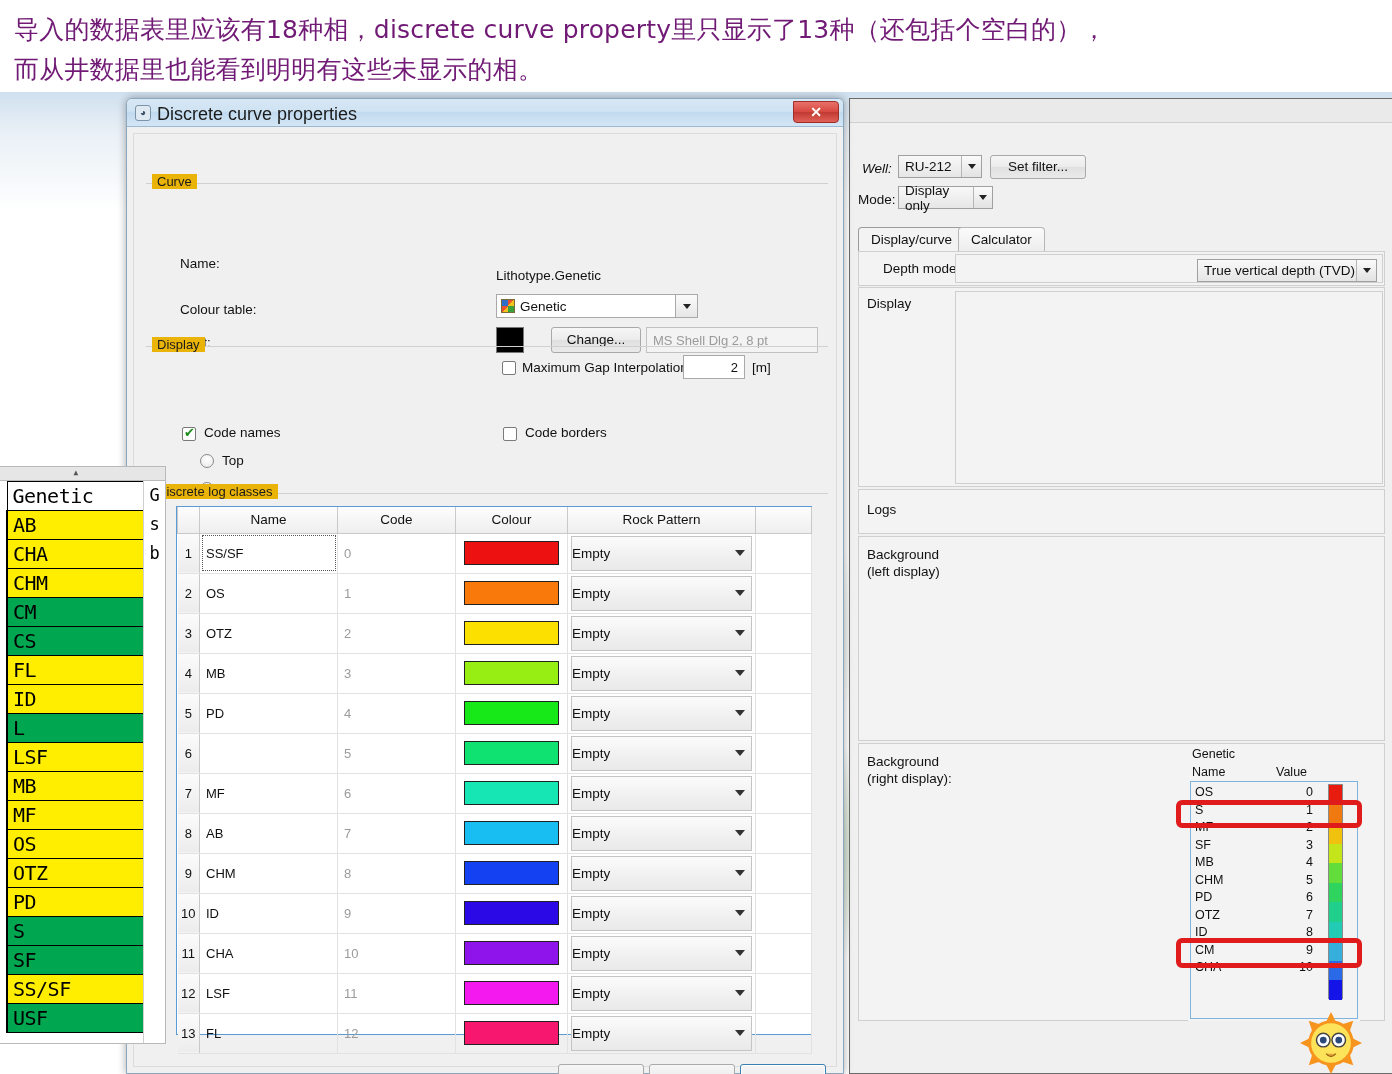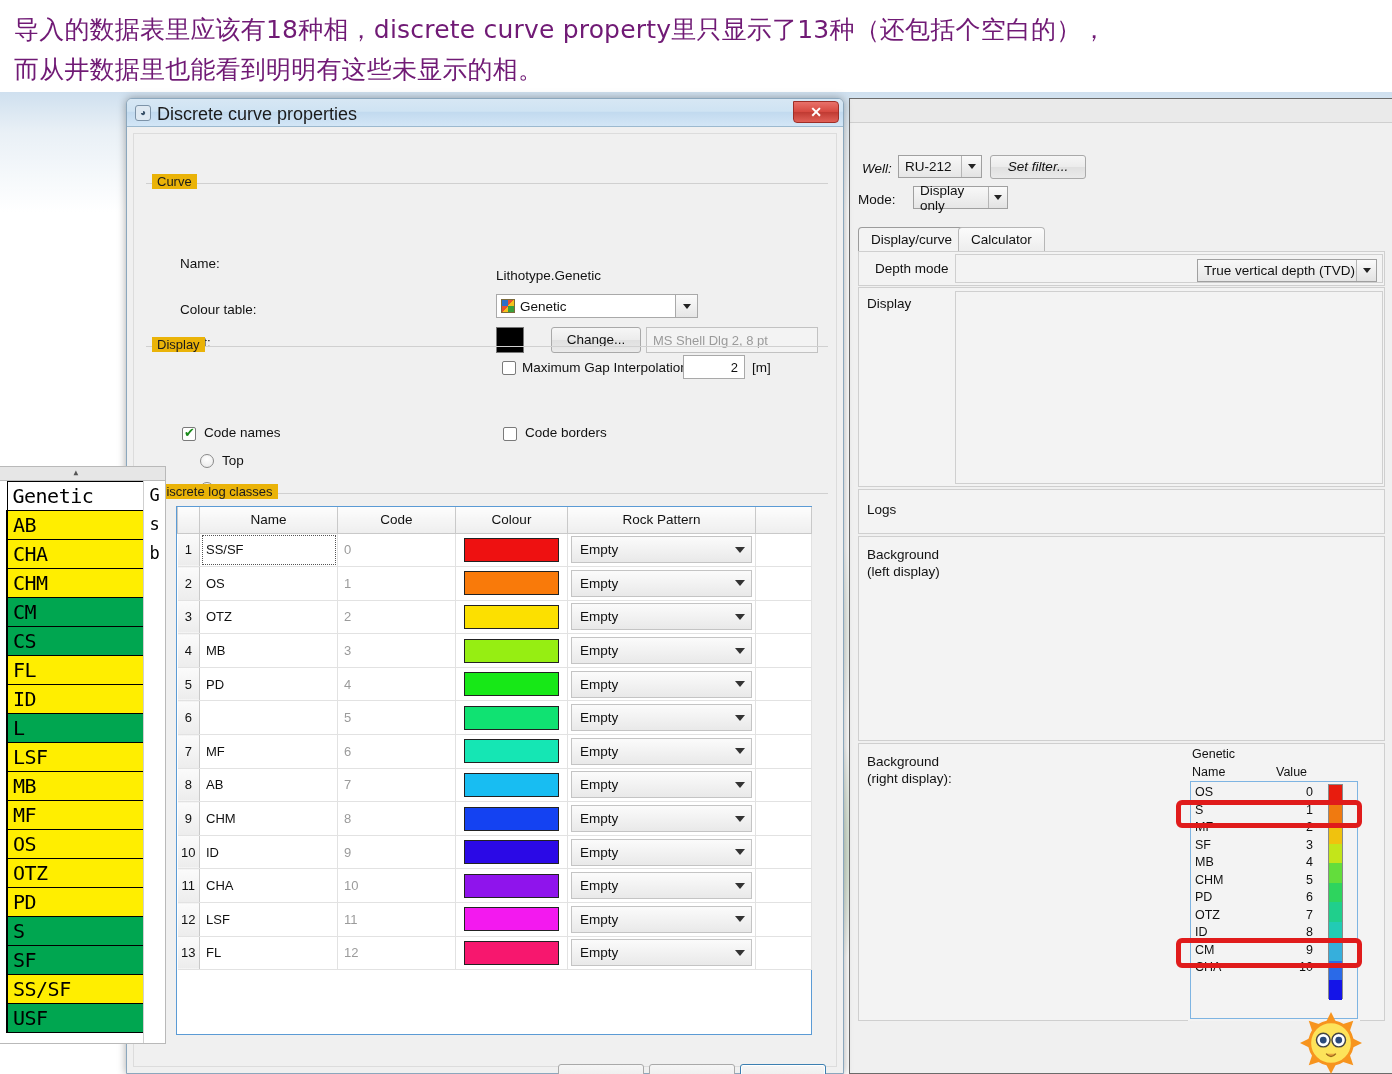--- a/index.html
+++ b/index.html
@@ -183,23 +183,23 @@
   #classgrid td.rownum {
     width:22px; text-align:center; color:#111; font-size:13px;
     background:linear-gradient(to bottom,#fbfbfb,#ececec);
     border-right:1px solid #c9c9c9; padding:0;
   }
   #classgrid td.code { color:#9b9b9b; }
   #classgrid td.colour { padding:3px 8px; }
   #classgrid td.colour div { height:24px; border:1px solid #222; }
   #classgrid td.rock { padding:2px 3px; }
   #classgrid .rockcombo {
-    height:27px; background:linear-gradient(to bottom,#fbfbfb,#e9e9e9);
+    height:35px; background:linear-gradient(to bottom,#fbfbfb,#e9e9e9);
     border:1px solid #c4c4c4; display:flex; align-items:center;
-    padding-left:8px; font-size:13.5px; color:#111;
+    padding-left:0; font-size:13.5px; color:#111;
   }
   #classgrid .rockcombo .c {
     margin-left:auto; margin-right:6px;
     width:0;height:0;border-left:5px solid transparent;border-right:5px solid transparent;border-top:6px solid #333;
   }
   #classgrid tr.sel-first td.name {
     outline:1px dotted #555; outline-offset:-3px;
   }
 
   
@@ -278,37 +278,37 @@
 <div id="rightpanel">
   <div class="pbar"></div>
 
   <div class="rlabel" style="left:12px; top:62px;font-style:italic;">Well:</div>
   <div class="rcombo" style="left:48px; top:56px; width:84px;">
     <span>RU-212</span>
     <span class="arrowbtn">
         <i class="caret"></i>
       </span>
   </div>
-  <div class="btn" style="left:140px; top:56px; width:96px; height:24px; line-height:22px;font-style:italic;">Set filter...</div>
+  <div class="btn" style="left:140px; top:56px; width:96px; height:24px; line-height:22px;">Set filter...</div>
 
   <div class="rlabel" style="left:8px; top:93px;">Mode:</div>
-  <div class="rcombo" style="left:63px; top:87px; width:95px;">
+  <div class="rcombo" style="left:48px; top:87px; width:95px;">
     <span>Display only</span>
     <span class="arrowbtn">
         <i class="caret"></i>
       </span>
   </div>
 
   <div class="tabstrip">
     <div class="tab active" style="left:0px;">Display/curve</div>
     <div class="tab" style="left:100px;">Calculator</div>
   </div>
 
   <div class="rowbox" style="left:8px; top:152px; width:527px; height:35px;">
-    <div class="rlabel" style="left:16px; top:9px;">Depth mode</div>
+    <div class="rlabel" style="left:24px; top:9px;">Depth mode</div>
   </div>
   <div class="rowbox" style="left:105px; top:155px; width:428px; height:29px; background:#f3f3f3; border:1px solid #cfcfcf;"></div>
   <div class="rcombo" style="left:347px; top:160px; width:180px; height:23px;">
     <span>True vertical depth (TVD)</span>
     <span class="arrowbtn">
         <i class="caret"></i>
       </span>
   </div>
 
   <div class="rowbox" style="left:8px; top:188px; width:527px; height:200px;">

